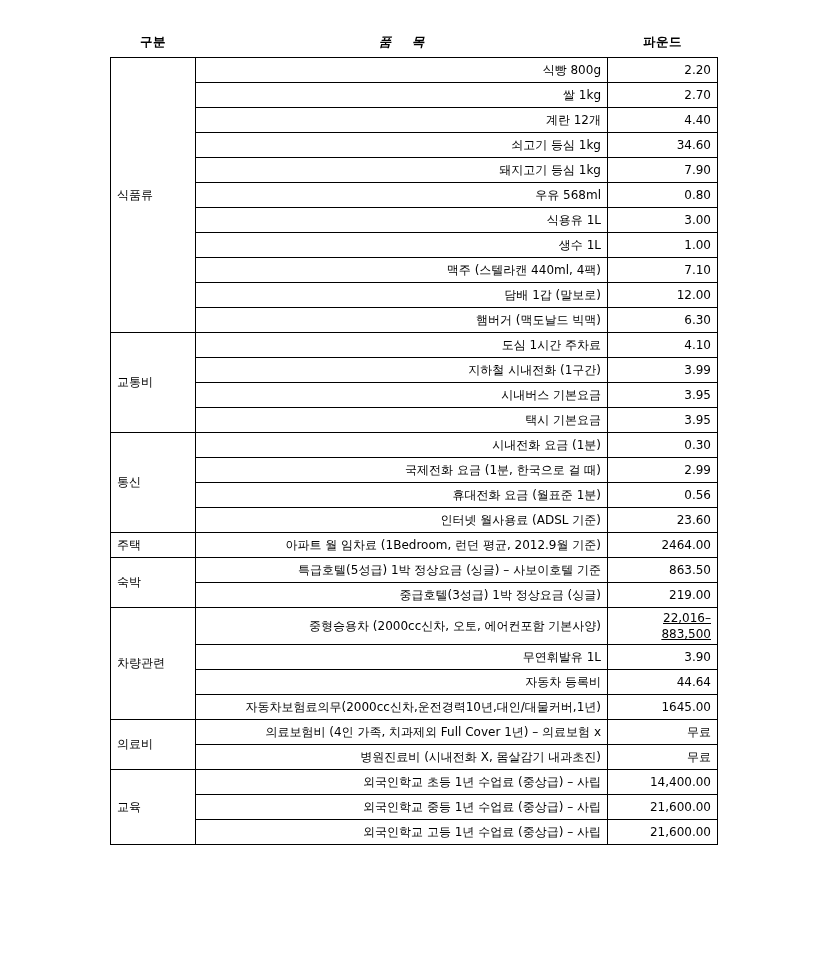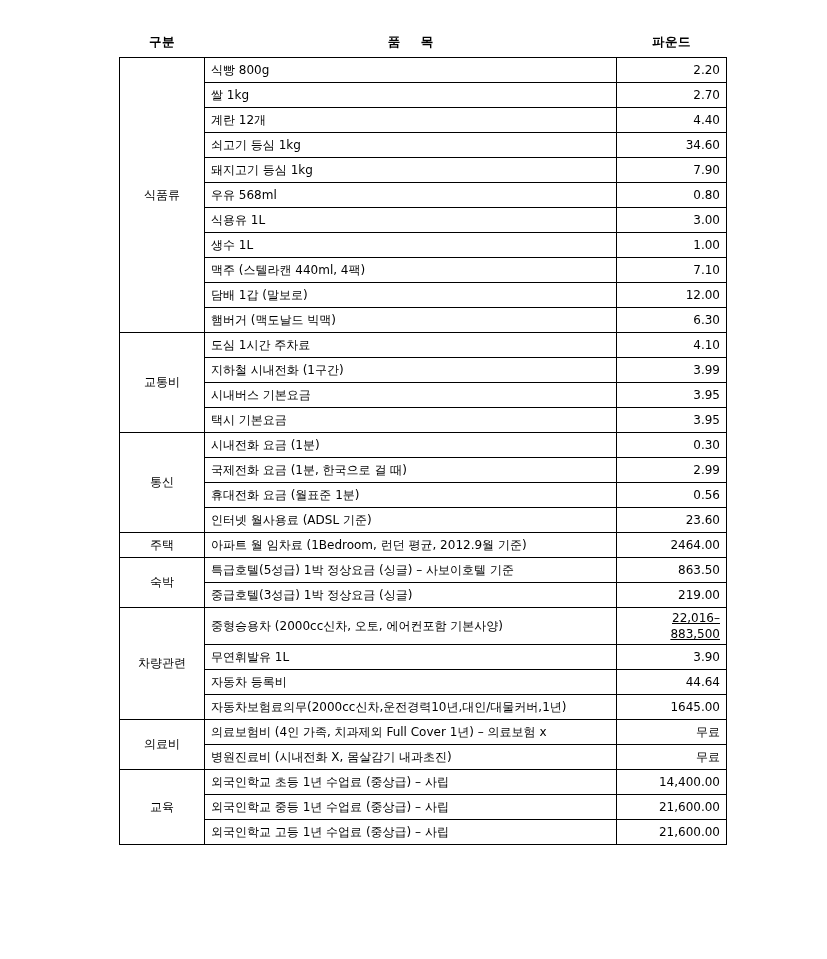--- a/index.html
+++ b/index.html
@@ -25,53 +25,53 @@
   .table-wrap {
     position: absolute;
     left: 110px;
     top: 30px;
     width: 607px;
   }
   table.price {
     border-collapse: collapse;
     width: 607px;
     table-layout: fixed;
-    margin-left: 9px;
   }
   table.price col.c-cat { width: 85px; }
   table.price col.c-item { width: 412px; }
   table.price col.c-val { width: 110px; }
 
   table.price thead th {
     border: none;
     font-size: 12.5px;
     font-weight: bold;
     padding: 4px 0 6px 0;
     text-align: center;
     vertical-align: bottom;
     letter-spacing: 0.5px;
   }
   table.price thead th.h-item {
     letter-spacing: 8px;
     padding-left: 8px;
+    font-style: italic;
   }
   table.price tbody td {
     border: 1px solid #000000;
     font-size: 12px;
     height: 25px;
     padding: 2px 6px;
     vertical-align: middle;
     box-sizing: border-box;
   }
   td.cat {
-    text-align: center;
+    text-align: left;
     font-size: 12px;
   }
   td.item {
-    text-align: left;
+    text-align: right;
     padding-left: 8px;
   }
   td.val {
     text-align: right;
     padding-right: 8px;
   }
   td.val .two-line {
     display: block;
     line-height: 1.35;
     text-decoration: underline;

